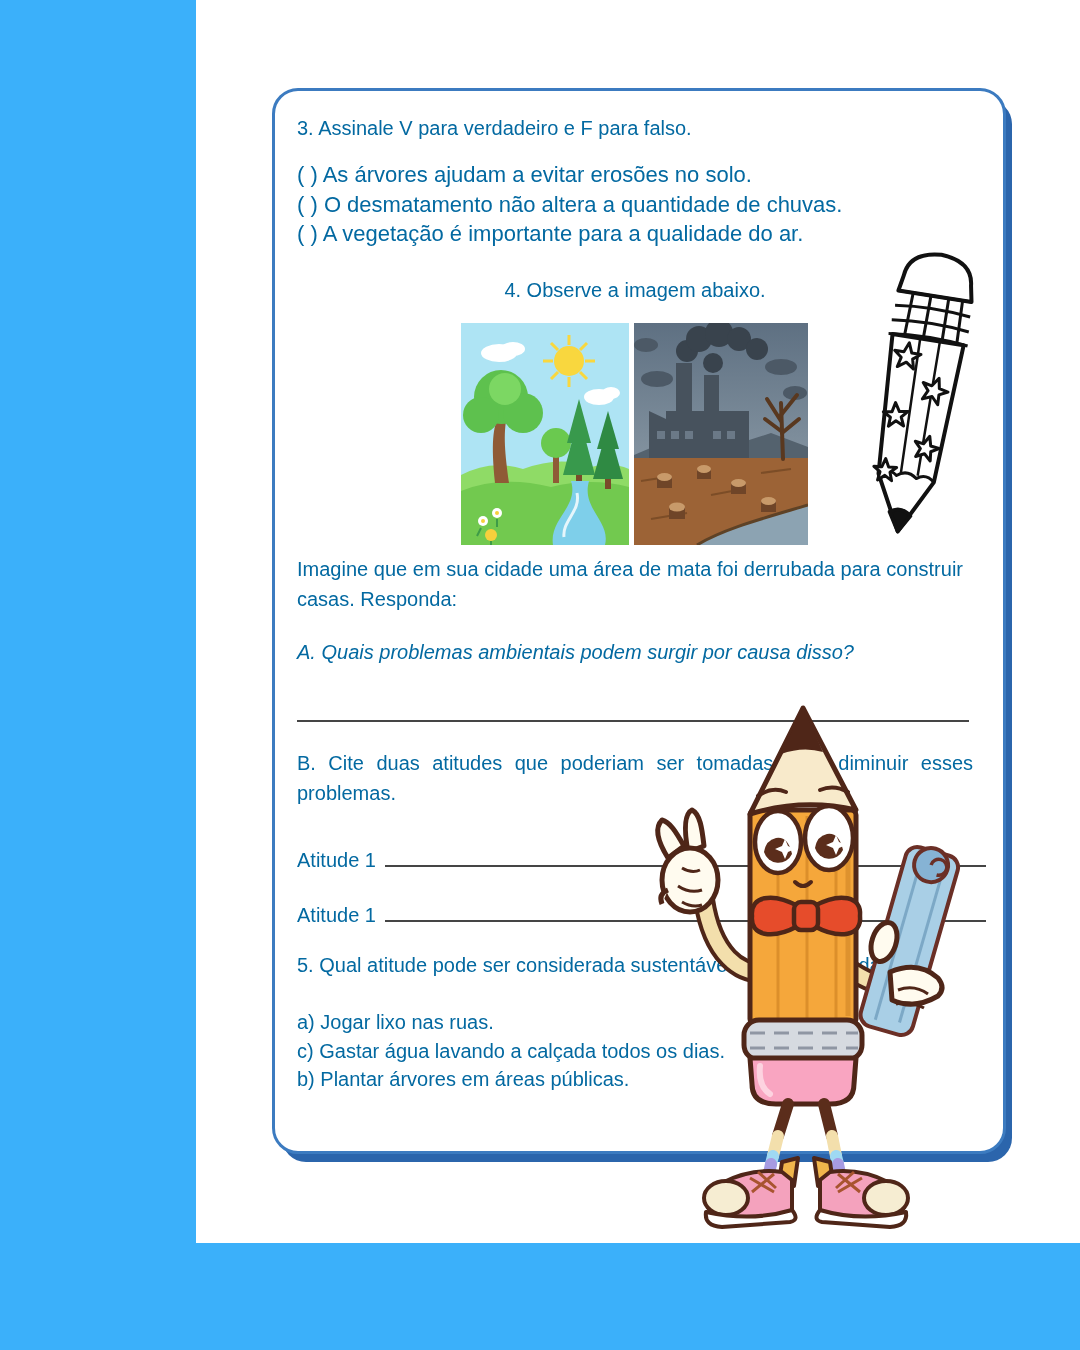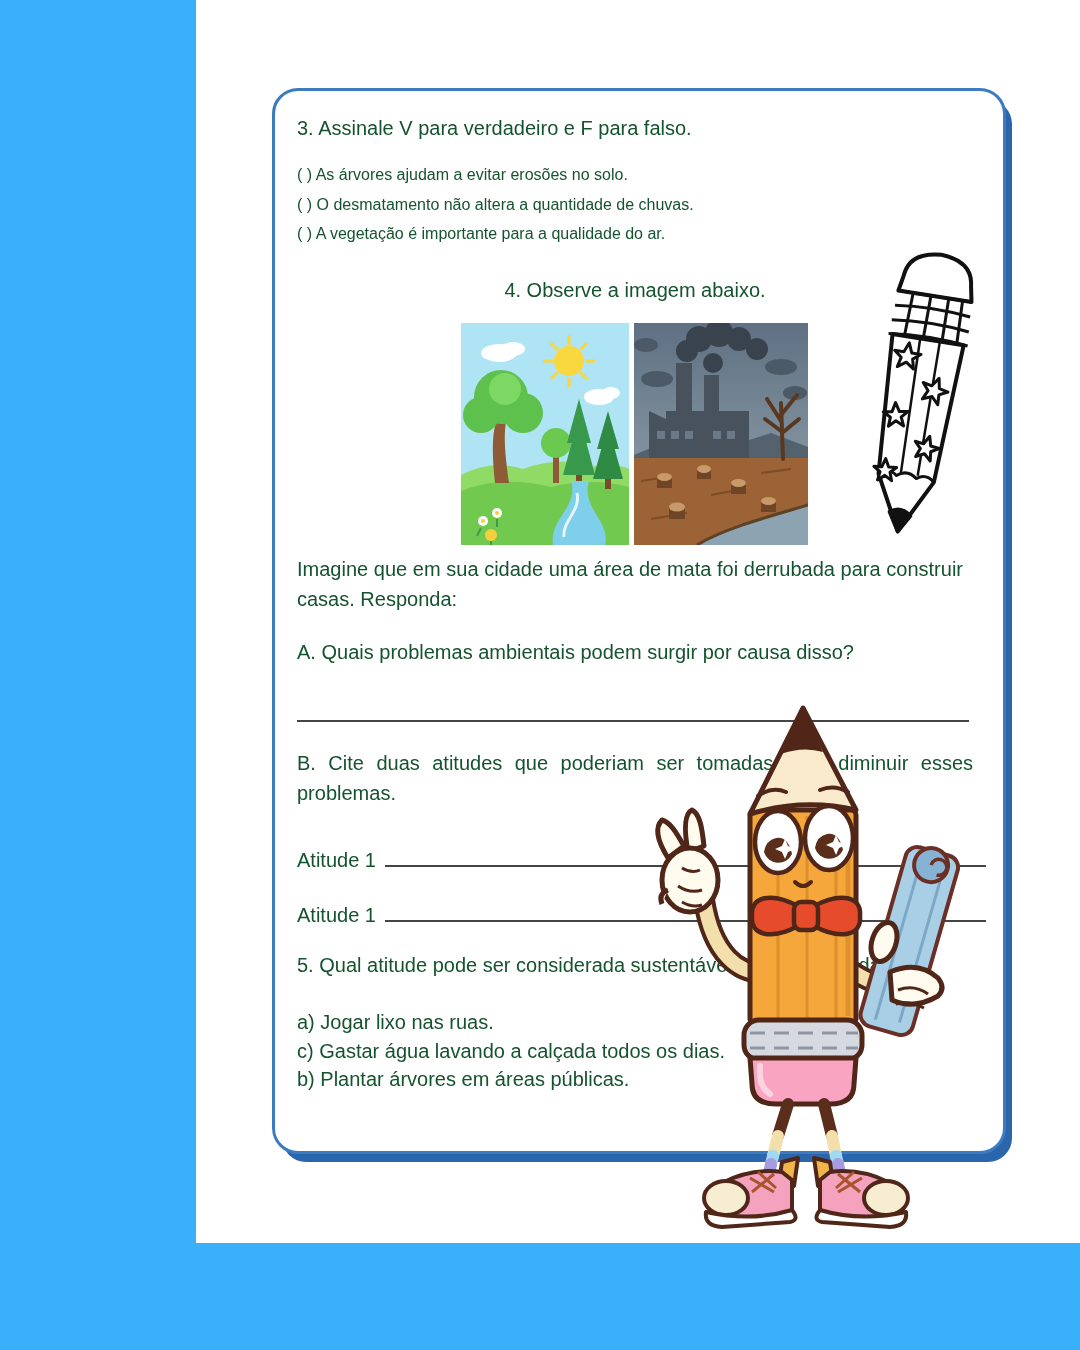--- a/index.html
+++ b/index.html
@@ -1,25 +1,25 @@
 <!DOCTYPE html>
 <html><head>
 <meta charset="utf-8">
 <style>
   html,body{margin:0;padding:0;}
   .page{position:relative;width:1080px;height:1350px;background:#ffffff;overflow:hidden;
-        font-family:"Liberation Sans","DejaVu Sans",sans-serif;color:#14532d;}
+        font-family:"Liberation Sans","DejaVu Sans",sans-serif;color:#0369a1;}
   .stripe-left{position:absolute;left:0;top:0;width:196px;height:1350px;background:#3bb0fa;}
   .stripe-bottom{position:absolute;left:0;top:1243px;width:1080px;height:107px;background:#3bb0fa;}
   .card{position:absolute;left:272px;top:88px;width:728px;height:1060px;background:#ffffff;
         border:3px solid #3c7bc0;border-radius:26px;box-shadow:8px 10px 0 -2px #2b65ac;z-index:1;}
   .card p{margin:0;font-size:20px;line-height:30px;}
   .abs{position:absolute;left:22px;right:30px;}
   .just{text-align:justify;}
-  .vf{list-style:none;margin:0;padding:0;font-size:16px;line-height:29.5px;}
+  .vf{list-style:none;margin:0;padding:0;font-size:22px;line-height:29.5px;}
   .opts{list-style:none;margin:0;padding:0;font-size:20px;line-height:28.5px;}
   .answer-line{position:absolute;left:22px;right:34px;border-top:2px solid #454545;height:0;}
   .att-row{position:absolute;left:22px;right:17px;display:flex;align-items:baseline;font-size:20px;}
   .att-row .fill-line{flex:1;border-bottom:2px solid #454545;height:22px;margin-left:9px;}
   .scene{position:absolute;left:186px;top:232px;width:347px;height:222px;}
   .doodle{position:absolute;left:564px;top:156px;width:160px;height:292px;}
   .mascot{position:absolute;left:632px;top:700px;width:350px;height:548px;z-index:5;}
 </style>
 </head>
 <body>
@@ -178,21 +178,21 @@
             <path transform="translate(60,172) rotate(-10)" d="M0,-13 L3.7,-4 L12.4,-4 L5.4,1.5 L7.6,10.5 L0,5.2 L-7.6,10.5 L-5.4,1.5 L-12.4,-4 L-3.7,-4 Z"></path>
             <path transform="translate(95,200) rotate(8)" d="M0,-13 L3.7,-4 L12.4,-4 L5.4,1.5 L7.6,10.5 L0,5.2 L-7.6,10.5 L-5.4,1.5 L-12.4,-4 L-3.7,-4 Z"></path>
             <path transform="translate(58,228) rotate(-6)" d="M0,-12 L3.4,-3.7 L11.4,-3.7 L5,1.4 L7,9.7 L0,4.8 L-7,9.7 L-5,1.4 L-11.4,-3.7 L-3.4,-3.7 Z"></path>
           </g>
         </g>
       </svg>
     </div>
 
     <p class="abs just" style="top:463px;right:40px;">Imagine que em sua cidade uma área de mata foi derrubada para construir casas. Responda:</p>
 
-    <p class="abs" style="top:546px;">A. Quais problemas ambientais podem surgir por causa disso?</p>
+    <p class="abs" style="top:546px;font-style:italic;">A. Quais problemas ambientais podem surgir por causa disso?</p>
 
     <div class="answer-line" style="top:629px;"></div>
 
     <p class="abs just" style="top:657px;">B. Cite duas atitudes que poderiam ser tomadas para diminuir esses problemas.</p>
 
     <div class="att-row" style="top:752px;">
       <span>Atitude 1</span>
       <span class="fill-line"></span>
     </div>
 

